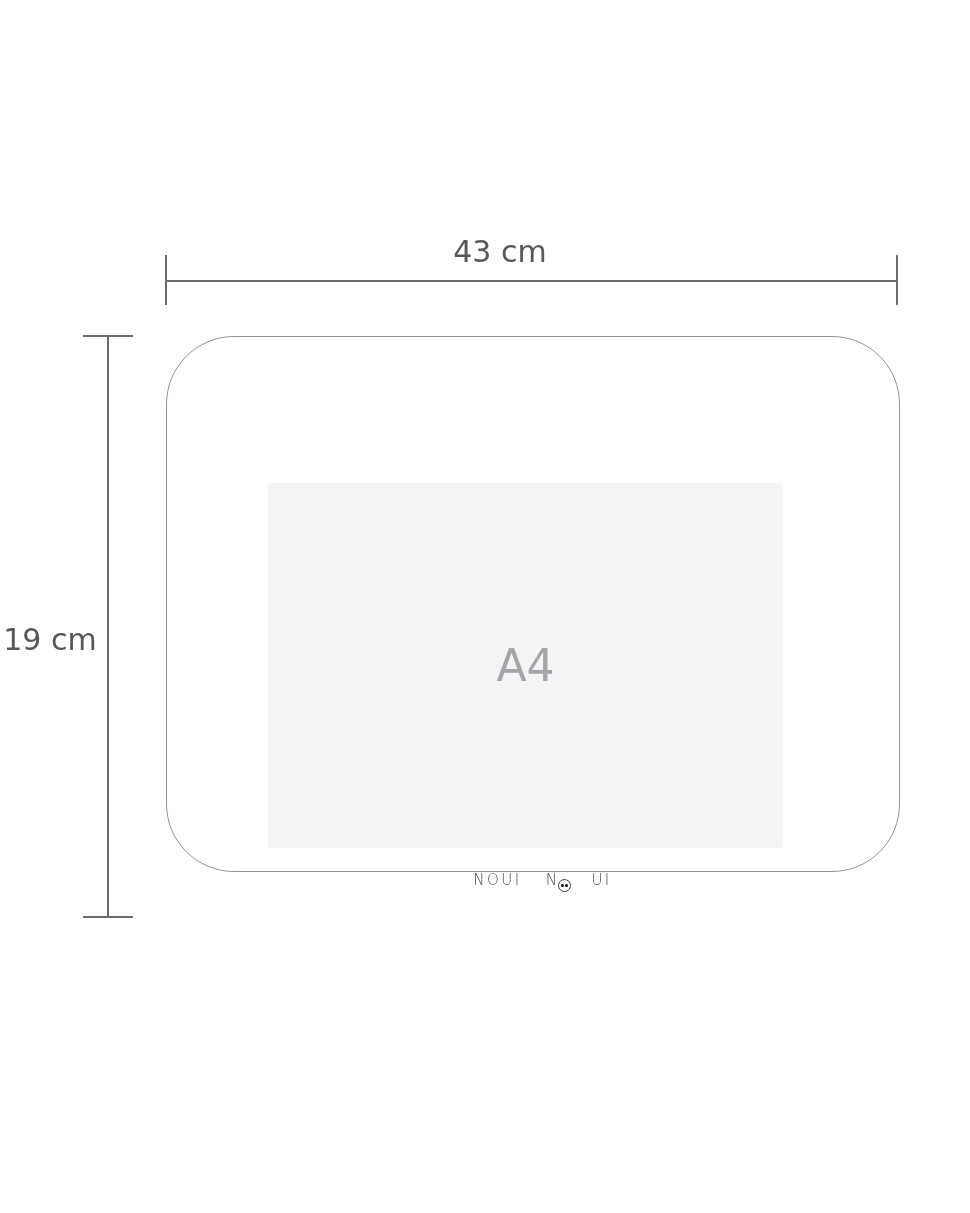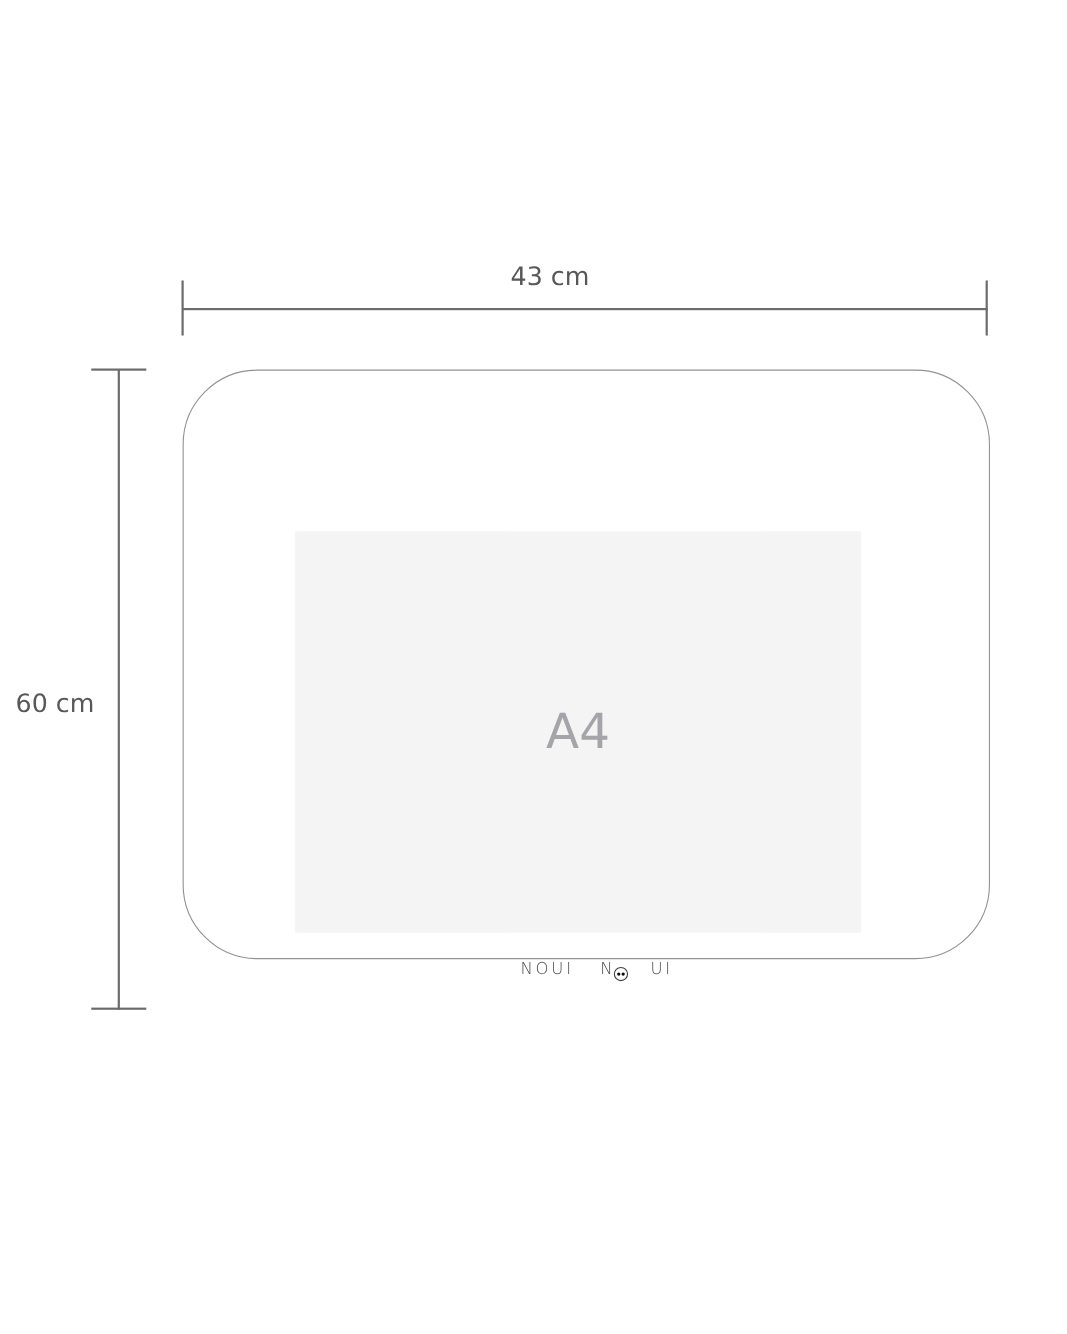--- a/index.html
+++ b/index.html
@@ -22,21 +22,21 @@
   .dim-h-tick.right { left: 896px; }
 
   .dim-v-line { left: 107px; top: 336px; width: 2px; height: 582px; }
   .dim-v-tick { width: 50px; height: 2px; left: 83px; }
   .dim-v-tick.top { top: 335px; }
   .dim-v-tick.bottom { top: 916px; }
 
   .dim-label {
     position: absolute;
     color: #57585a;
-    font-size: 23px;
+    font-size: 30px;
     line-height: 32px;
     text-align: center;
   }
   .dim-label.width-label { left: 430px; top: 236px; width: 140px; }
   .dim-label.height-label { left: 0px; top: 624px; width: 100px; }
 
   
   .placemat {
     position: absolute;
     left: 166px; top: 336px;
@@ -100,21 +100,21 @@
 <div class="canvas">
 
   <div class="dim-line dim-h-line"></div>
   <div class="dim-line dim-h-tick left"></div>
   <div class="dim-line dim-h-tick right"></div>
   <div class="dim-label width-label">43 cm</div>
 
   <div class="dim-line dim-v-line"></div>
   <div class="dim-line dim-v-tick top"></div>
   <div class="dim-line dim-v-tick bottom"></div>
-  <div class="dim-label height-label">60 cm</div>
+  <div class="dim-label height-label">19 cm</div>
 
   <div class="placemat">
 
     <div class="a4-area">
       <span class="a4-text">A4</span>
     </div>
 
     <div class="brand">
       <span class="word">NOUI</span><span class="gap"></span><span class="word">N</span><span class="eye-o">
           <span class="dot"></span>

